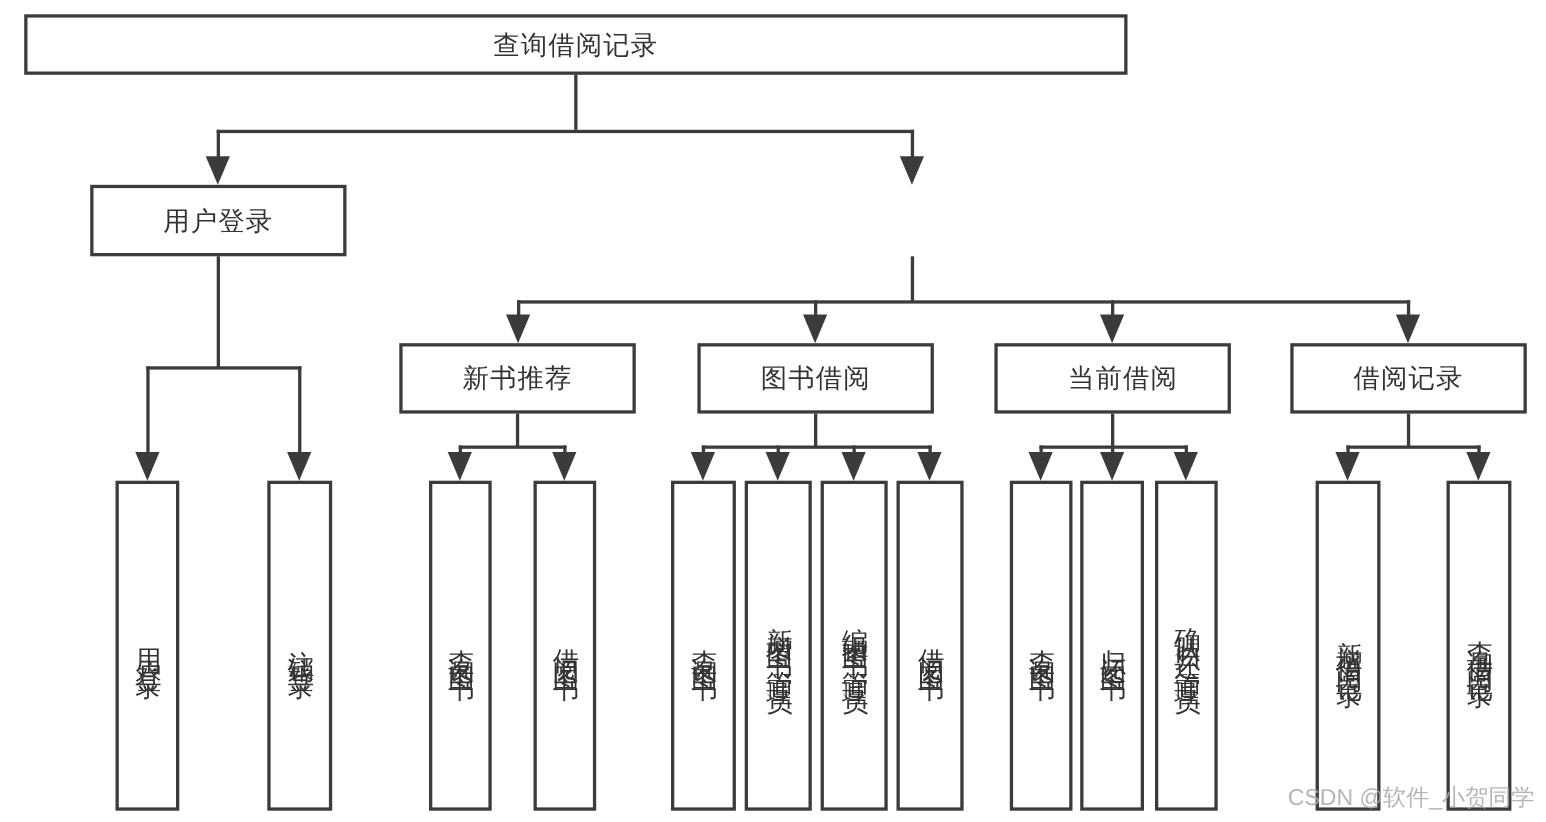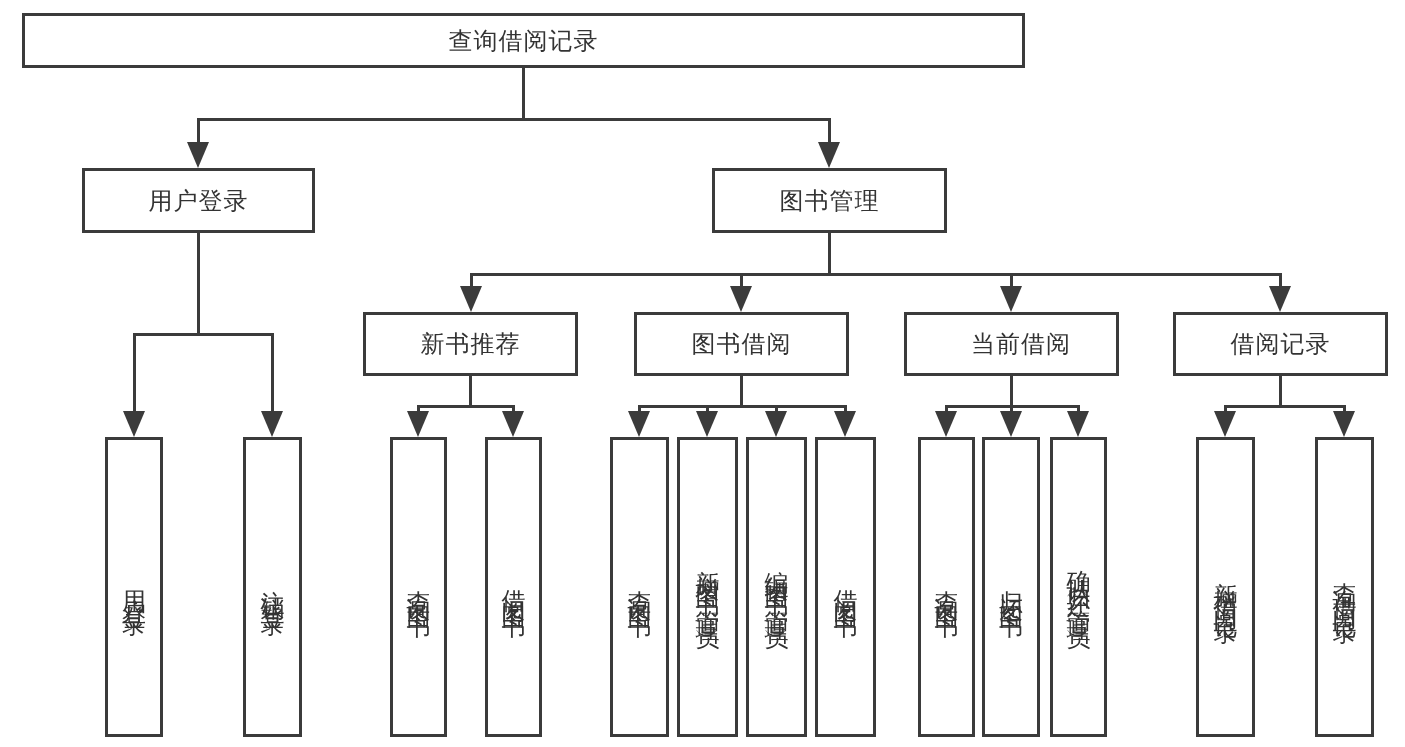--- a/index.html
+++ b/index.html
@@ -60,23 +60,20 @@
 <div class="canvas">
 
   <div class="node" style="left:22px;top:13px;width:1003px;height:55px;">
     <span>查询借阅记录</span>
   </div>
 
   <div class="node" style="left:82px;top:168px;width:233px;height:65px;">
     <span>用户登录</span>
   </div>
 
-  <div class="node" style="left:712px;top:168px;width:235px;height:65px;">
-    <span>图书管理</span>
-  </div>
 
   <div class="node" style="left:363px;top:312px;width:215px;height:64px;">
     <span>新书推荐</span>
   </div>
 
   <div class="node" style="left:634px;top:312px;width:215px;height:64px;">
     <span>图书借阅</span>
   </div>
 
   <div class="node" style="left:904px;top:312px;width:215px;height:64px;padding-left:19px;">
@@ -191,14 +188,15 @@
   <div class="line vl" style="left:1077px;top:405px;height:10px;"></div>
   <div class="arr" style="left:1067px;top:411px;"></div>
 
   <div class="line vl" style="left:1279px;top:376px;height:31px;"></div>
   <div class="line hl" style="left:1224px;top:405px;width:122px;"></div>
   <div class="line vl" style="left:1224px;top:405px;height:10px;"></div>
   <div class="arr" style="left:1214px;top:411px;"></div>
   <div class="line vl" style="left:1343px;top:405px;height:10px;"></div>
   <div class="arr" style="left:1333px;top:411px;"></div>
 
+  <div class="watermark">CSDN @软件_小贺同学</div>
 
 </div>
 
 </body></html>

